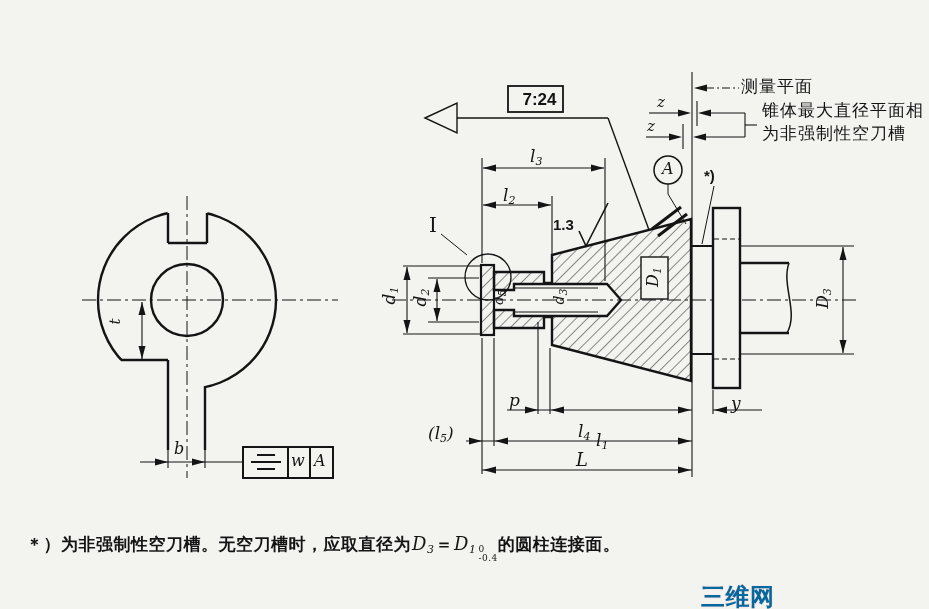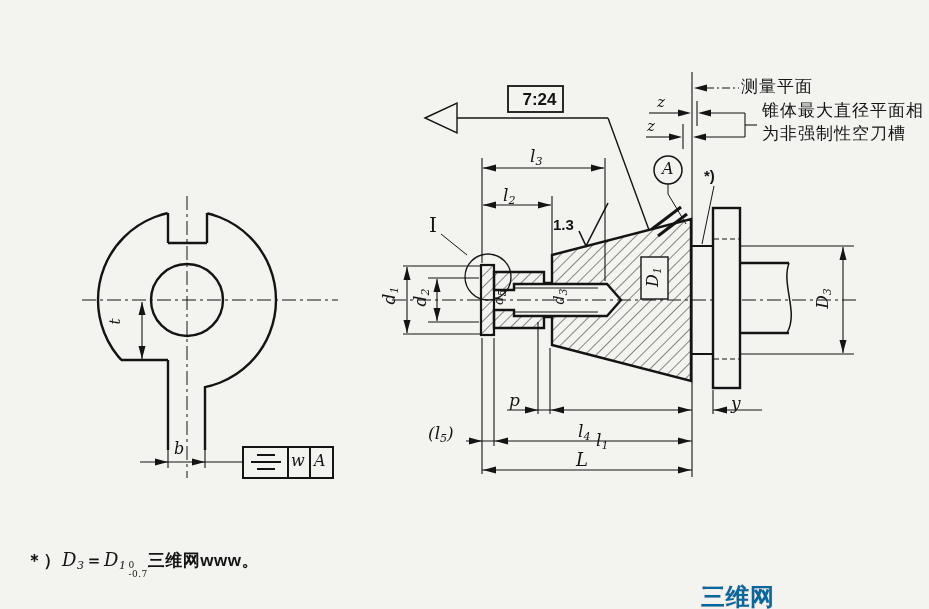--- a/index.html
+++ b/index.html
@@ -9,21 +9,21 @@
   .lbl{position:absolute;white-space:nowrap;line-height:1;color:#141414;}
   .math{font-family:"DejaVu Serif",serif;font-style:italic;font-size:17px;}
   .math sub{font-size:11px;font-style:italic;vertical-align:-3px;}
   .rot{transform:rotate(-90deg);transform-origin:center center;}
   .cjk{font-weight:normal;font-size:17px;letter-spacing:1px;}
   .boxed{font-weight:bold;font-size:17px;text-align:center;}
   .small-b{font-weight:bold;font-size:15px;}
   .note-row{position:absolute;left:26px;top:533px;display:flex;align-items:baseline;
             font-size:17px;font-weight:bold;letter-spacing:0.5px;}
   .note-row .fm{font-family:"DejaVu Serif",serif;font-style:italic;font-weight:normal;
-                font-size:18px;margin:16px 1px;}
+                font-size:18px;margin:0 1px;}
   .note-row .fm sub{font-size:11px;vertical-align:-3px;}
   .tolstack{display:inline-flex;flex-direction:column;align-items:flex-start;
             font-size:9px;line-height:9px;font-family:"DejaVu Serif",serif;
             font-style:normal;font-weight:normal;margin-left:1px;transform:translateY(2px);}
   .wm{position:absolute;left:701px;top:581px;font-size:24px;font-weight:bold;
       color:#0369a1;text-shadow:0 0 1px #ffb5b0;letter-spacing:0.5px;}
 </style>
 </head>
 <body>
 
@@ -237,25 +237,26 @@
 <div class="lbl math" style="left:509px;top:392px;"><i>p</i></div>
 <div class="lbl math" style="left:596px;top:392px;margin-top:40px;"><i>l</i><sub>1</sub></div>
 <div class="lbl math" style="left:731px;top:395px;"><i>y</i></div>
 <div class="lbl math" style="left:428px;top:425px;"><span>(</span><i>l</i><sub>5</sub><span>)</span></div>
 <div class="lbl math" style="left:578px;top:423px;text-align:center;"><i>l</i><sub>4</sub></div>
 <div class="lbl math" style="left:576px;top:451px;font-size:18px;"><i>L</i></div>
 <div class="lbl math rot" style="left:813px;top:289px;"><i>D</i><sub>3</sub></div>
 
 <div class="note-row">
   <span>＊）</span>
+  <span>为非强制性空刀槽。无空刀槽时，应取直径为</span>
   <span class="fm"><i>D</i><sub>3</sub></span>
   <span>＝</span>
   <span class="fm"><i>D</i><sub>1</sub></span>
   <span class="tolstack">
     <span>0</span>
-    <span>-0.7</span>
+    <span>-0.4</span>
   </span>
-  <span>三维网www。</span>
+  <span>的圆柱连接面。</span>
 </div>
 
 <div class="wm"><span>三维网www.3dportal.cn</span></div>
 
 </div>
 
 </body></html>

